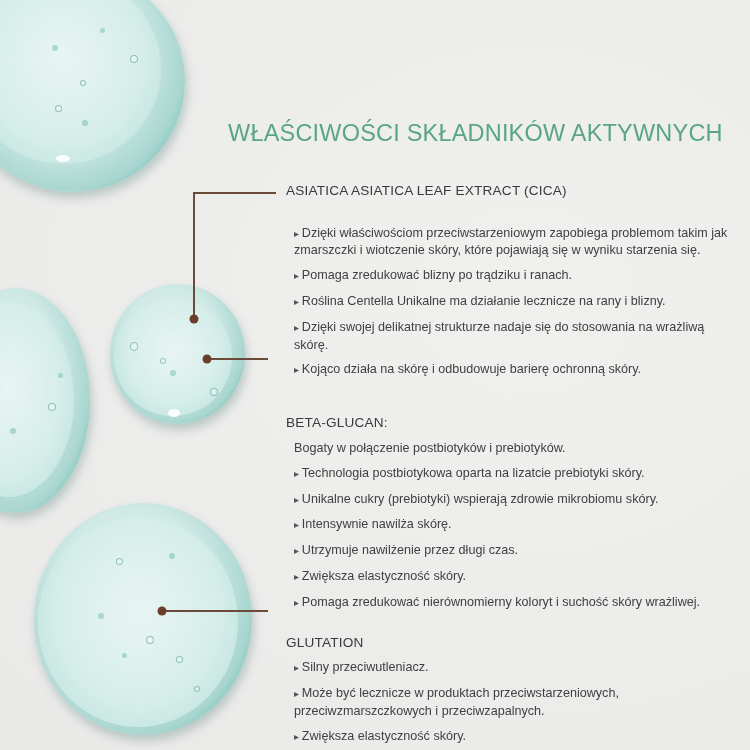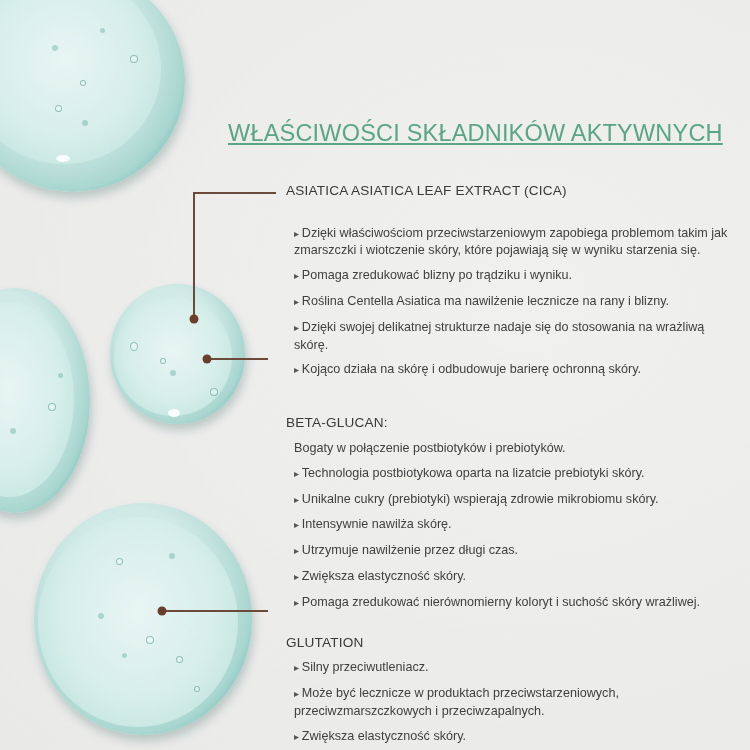--- a/index.html
+++ b/index.html
@@ -31,21 +31,21 @@
 
     
     .line { position: absolute; background: #6b4a3a; }
     .dot { position: absolute; width: 9px; height: 9px; border-radius: 50%; background: #6b3e2c; transform: translate(-50%, -50%); }
 
     
     .title {
       position: absolute; left: 228px; top: 120px;
       font-family: "Liberation Sans", sans-serif;
       font-size: 23.5px; letter-spacing: 0.2px;
-      color: #5aa585; white-space: nowrap; text-decoration: underline;
+      color: #5aa585; white-space: nowrap;
     }
     .content {
       position: absolute; left: 286px; top: 183px; width: 450px;
       font-family: "Liberation Sans", sans-serif;
       font-size: 12.6px; line-height: 16.8px; color: #404040;
     }
     .heading { font-size: 13.6px; color: #3a3a3a; letter-spacing: 0.2px; }
     .gap { height: 16.8px; }
     .bullet::before { content: "\25B8\00A0"; font-size: 10px; color: #555; }
     .para { margin: 8px; }
@@ -107,22 +107,22 @@
 <div class="line" style="left:162px; top:610px; width:106px; height:2px;"></div>
 <div class="dot" style="left:162px; top:611px;"></div>
 
 <div class="title">WŁAŚCIWOŚCI SKŁADNIKÓW AKTYWNYCH</div>
 
 <div class="content">
   <div>
     <div class="heading">ASIATICA ASIATICA LEAF EXTRACT (CICA)</div>
     <div class="gap"></div>
     <p class="para bullet">Dzięki właściwościom przeciwstarzeniowym zapobiega problemom takim jak zmarszczki i wiotczenie skóry, które pojawiają się w wyniku starzenia się.</p>
-    <p class="para bullet">Pomaga zredukować blizny po trądziku i wyniku.</p>
-    <p class="para bullet">Roślina Centella Asiatica ma nawilżenie lecznicze na rany i blizny.</p>
+    <p class="para bullet">Pomaga zredukować blizny po trądziku i ranach.</p>
+    <p class="para bullet">Roślina Centella Unikalne ma działanie lecznicze na rany i blizny.</p>
     <p class="para bullet">Dzięki swojej delikatnej strukturze nadaje się do stosowania na wrażliwą skórę.</p>
     <p class="para bullet">Kojąco działa na skórę i odbudowuje barierę ochronną skóry.</p>
   </div>
   <div class="gap" style="height:13px;"></div>
   <div class="gap" style="height:15px;"></div>
   <div>
     <div class="heading">BETA-GLUCAN:</div>
     <p class="para">Bogaty w połączenie postbiotyków i prebiotyków.</p>
     <p class="para bullet">Technologia postbiotykowa oparta na lizatcie prebiotyki skóry.</p>
     <p class="para bullet">Unikalne cukry (prebiotyki) wspierają zdrowie mikrobiomu skóry.</p>

